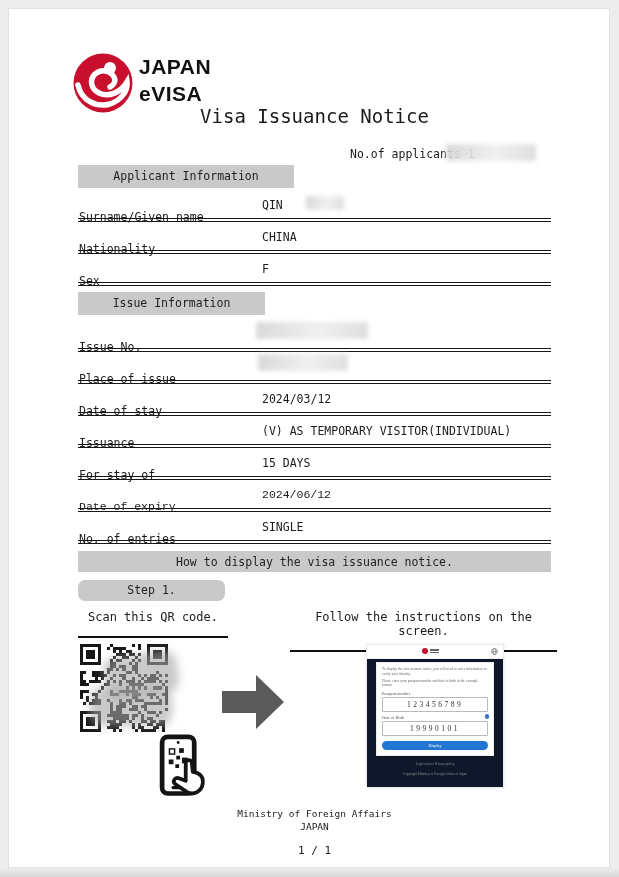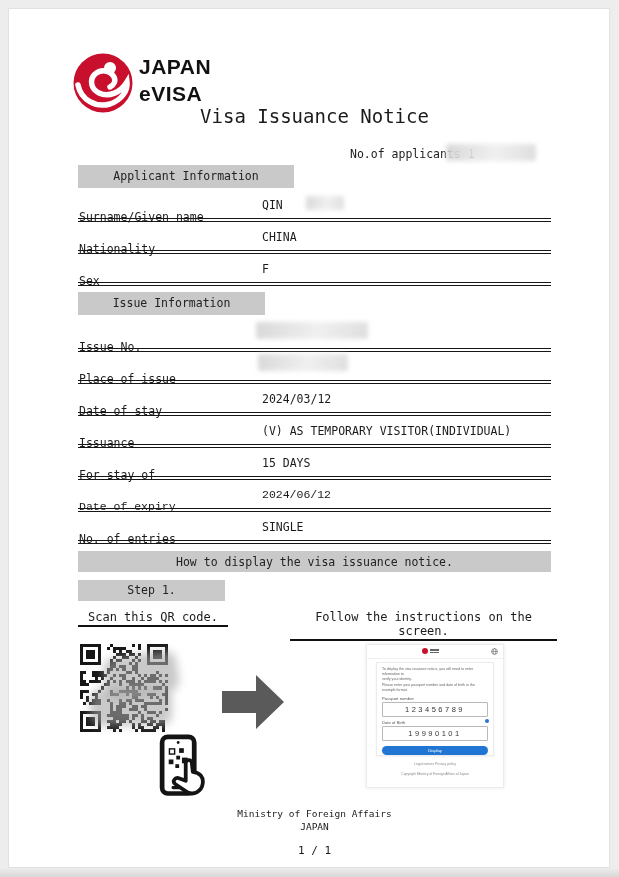--- a/index.html
+++ b/index.html
@@ -11,42 +11,42 @@
   .logo-mark{left:72px;top:52px;width:62px;height:62px;}
   .logo-text{left:139px;top:53px;font-family:"Liberation Sans",sans-serif;font-weight:bold;
              font-size:21px;line-height:27px;letter-spacing:.5px;color:#111;}
   .doc-title{left:78px;top:103px;width:473px;text-align:center;font-size:19px;line-height:26px;}
   .applicants{left:350px;top:147px;font-size:11.5px;white-space:nowrap;}
   
   .secbar{background:#c9c9c9;text-align:center;font-size:11.5px;color:#222;}
   .bar-a{left:78px;top:165px;width:216px;height:23px;line-height:23px;}
   .bar-b{left:78px;top:292px;width:187px;height:23px;line-height:23px;}
   .bar-howto{left:78px;top:551px;width:473px;height:21px;line-height:23px;}
-  .bar-step{height:21px;line-height:21px;top:580px;width:147px;}
+  .bar-step{height:21px;line-height:21px;top:580px;width:147px;border-radius:7px;}
   .bar-step1{left:78px;} .bar-step2{left:351px;}
   
   .row{left:78px;width:473px;height:32px;border-bottom:4px double #161616;font-size:11.5px;}
   .row .lbl{position:absolute;left:1px;top:12px;white-space:nowrap;margin-top:12px;}
   .row .val{position:absolute;left:184px;top:12px;white-space:nowrap;}
   
   .redact{background:linear-gradient(100deg,#d6d6d6,#efefef 55%,#dcdcdc);filter:blur(2px);
           border-radius:2px;opacity:.92;}
   
-  .cap{top:610px;text-align:center;font-size:12px;padding-bottom:1px;border-bottom:2.5px solid #111;}
+  .cap{top:610px;text-align:center;font-size:12px;padding-bottom:12px;border-bottom:2.5px solid #111;}
   .cap1{left:78px;width:150px;} .cap2{left:290px;width:267px;}
   
   .qr{left:80px;top:644px;width:88px;height:88px;}
   .smudge{background:rgba(165,165,165,.6);filter:blur(4px);border-radius:12px;}
   .sm1{left:104px;top:654px;width:74px;height:42px;transform:rotate(-8deg);}
   .sm2{left:90px;top:688px;width:82px;height:38px;}
   .arrow{left:222px;top:670px;width:64px;height:64px;}
   .phone{left:150px;top:734px;width:62px;height:68px;}
   
-  .mini{left:366px;top:644px;width:136px;height:142px;background:#ffffff;border:1px solid #ececec;
-        box-shadow:0 0 3px rgba(0,0,0,.10);font-family:Liberation Sans, sans-serif;}
+  .mini{left:366px;top:644px;width:136px;height:142px;background:#0f172a;border:1px solid #ececec;
+        box-shadow:0 0 3px rgba(0,0,0,.10);font-family:Liberation Serif, serif;}
   .mini .hdr{position:absolute;left:0;top:0;right:0;height:13px;background:#fff;border-bottom:1px solid #f0f0f0;}
   .mini .hlogo{position:absolute;left:55px;top:3px;display:flex;gap:2px;align-items:center;}
   .mini .hdot{width:6px;height:6px;border-radius:50%;background:#c8102e;}
   .mini .hbars div{width:9px;height:1.6px;background:#666;margin:1px 0;}
   .mini .globe{position:absolute;right:5px;top:3px;width:7px;height:7px;}
   .mini .card{position:absolute;left:9px;top:17px;width:118px;height:94px;background:#fff;
               border:1px solid #ececec;box-shadow:0 1px 2px rgba(0,0,0,.06);box-sizing:border-box;padding:4px 5px;}
   .mini .intro{font-size:3.6px;line-height:4.8px;color:#666;filter:blur(.3px);}
   .mini .flabel{font-size:4.2px;color:#555;margin-top:3px;}
   .mini .inp{border:1px solid #b9b9b9;border-radius:1px;height:13px;line-height:13px;text-align:center;

